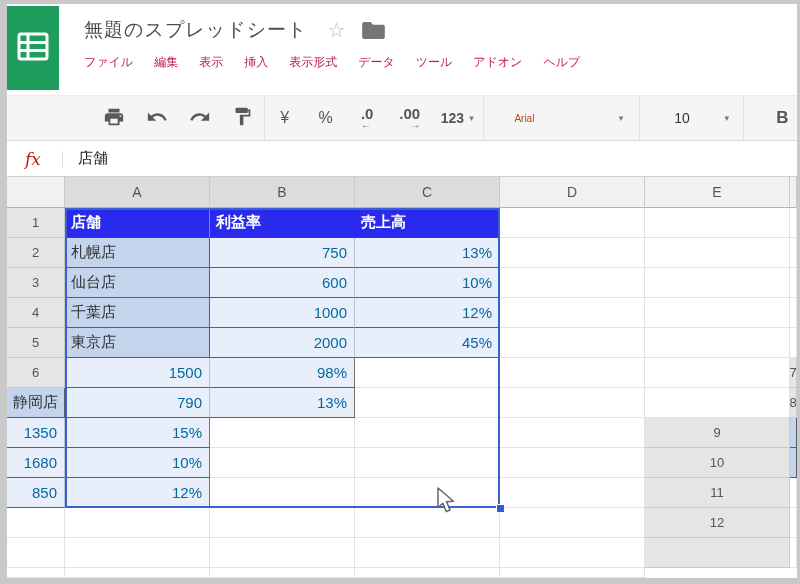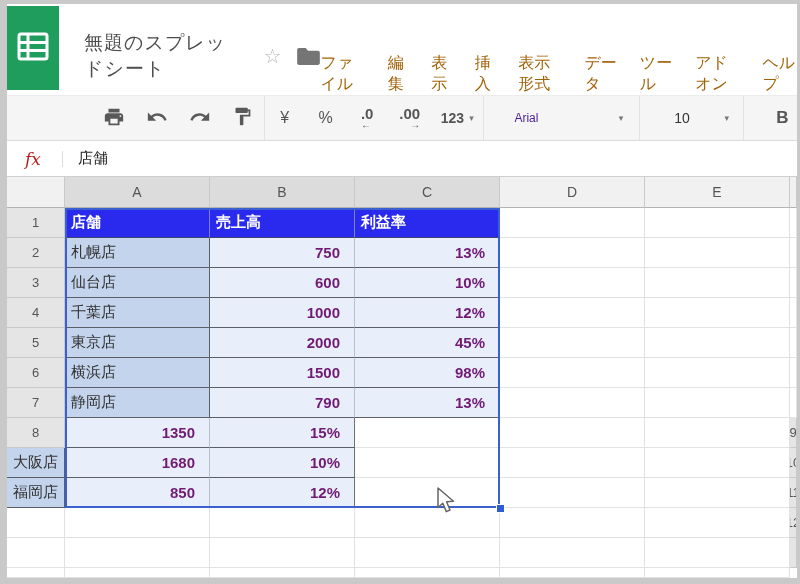--- a/index.html
+++ b/index.html
@@ -3,44 +3,44 @@
 <meta charset="utf-8">
 <style>
   html,body{margin:0;padding:0;}
   body{font-family:"Liberation Sans", sans-serif;}
   .screen{position:relative;width:800px;height:584px;background:#c9c9c9;overflow:hidden;}
   .content{position:absolute;left:7px;top:4px;width:790px;height:574px;background:#fff;overflow:hidden;}
 
   
   .appbar{height:91px;display:flex;background:#fff;}
   .logo{width:52px;height:84px;margin-top:2px;background:var(--logo-green);display:flex;align-items:center;justify-content:center;flex:0 0 auto;}
-  .head-right{margin-left:25px;display:flex;flex-direction:row;}
+  .head-right{margin-left:25px;display:flex;flex-direction:column;}
   .title-row{margin-top:13px;display:flex;align-items:center;}
   .doc-title{font-size:19px;color:#4d4d4d;letter-spacing:1px;}
   .star{font-size:20px;color:#b9b9b9;margin-left:20px;line-height:1;}
   .folder{margin-left:16px;display:flex;align-items:center;}
-  .menu-row{margin-top:11px;display:flex;gap:21px;font-size:16px;color:#a16207;align-items:flex-end;}
+  .menu-row{margin-top:11px;display:flex;gap:21px;font-size:12px;color:#be185d;align-items:flex-end;}
   .menu-item{cursor:default;}
 
   
   .toolbar{height:44px;background:#f5f5f5;border-top:1px solid #ececec;border-bottom:1px solid #dcdcdc;display:flex;align-items:center;padding-left:86px;box-sizing:content-box;}
   .tbtn{height:44px;display:flex;align-items:center;justify-content:center;color:#555;background:none;border:none;padding:0;font-family:"Liberation Sans",sans-serif;}
   .tbtn svg{fill:#595959;}
   .ibtn{width:44px;}
   .sep{width:1px;height:44px;background:#e2e2e2;flex:0 0 aupx;}
   .sym{font-size:16px;color:#555;}
   .decwrap{display:flex;flex-direction:column;align-items:center;line-height:1;}
   .dec-main{font-size:15px;font-weight:bold;color:#555;}
   .dec-arrow{font-size:10px;color:#555;margin-top:-1px;}
   .arr-left{align-self:flex-start;}
   .arr-right{align-self:flex-end;}
   .numfmt{font-size:14px;color:#555;font-weight:bold;}
   .caret{font-size:9px;color:#777;margin-left:5px;}
   .fontbox{width:160px;justify-content:flex-start;}
-  .fontbox .lbl{margin-left:30px;font-size:12px;color:#4c1d95;}
+  .fontbox .lbl{margin-left:30px;font-size:10px;color:#c2410c;}
   .fontbox .caret{margin-left:auto;margin-right:16px;}
   .sizebox{width:106px;justify-content:flex-start;}
   .sizebox .lbl{margin-left:34px;font-size:14px;color:#333;}
   .sizebox .caret{margin-left:auto;margin-right:14px;}
   .boldbtn{margin-left:24px;font-size:17px;font-weight:bold;color:#555;width:30px;}
 
   
   .fxbar{height:35px;background:#fff;border-bottom:1px solid #cfcfcf;display:flex;align-items:center;}
   .fx{margin-left:18px;font-family:"DejaVu Serif", serif;font-style:italic;font-size:17px;color:#b91c1c;}
   .fxdiv{width:1px;height:16px;background:#ddd;margin-left:21px;}
@@ -53,21 +53,21 @@
   .gcell{box-sizing:border-box;border-right:1px solid #e2e2e2;border-bottom:1px solid #e2e2e2;
          font-size:15px;display:flex;align-items:center;overflow:hidden;white-space:nowrap;}
   .corner{background:#f1f1f1;border-right:1px solid #c9c9c9;border-bottom:1px solid #b3b3b3;}
   .ch{background:#f1f1f1;justify-content:center;color:#555;font-size:14px;border-right:1px solid #c9c9c9;border-bottom:1px solid #b3b3b3;}
   .ch.sel{background:#dcdcdc;}
   .rh{background:#e5e5e5;justify-content:center;color:#555;font-size:13px;border-right:1px solid #c9c9c9;border-bottom:1px solid #c9c9c9;}
   .rh.sel{background:#e5e5e5;}
   .hdrblue{background:var(--row1-fill);color:#fff;font-weight:bold;padding-left:6px;
            border-bottom:1px solid #40456e;border-right:1px solid #7b80f5;}
   .cA{background:var(--colA-fill);color:#333;padding-left:6px;border-bottom:1px solid #5a5f68;border-right:1px solid #5a5f68;}
-  .cNum{background:var(--colBC-fill);color:#701a75;justify-content:flex-end;padding-right:14px;border-bottom:1px solid #5a5f68;font-weight:bold;}
+  .cNum{background:var(--colBC-fill);color:#0369a1;justify-content:flex-end;padding-right:7px;border-bottom:1px solid #5a5f68;}
   .bcol{border-right:1px solid #b7c1d4;}
   .ccol{border-right:1px solid #737373;}
   .sel-outline{position:absolute;left:58px;top:31px;width:435px;height:300px;border:2px solid var(--sel-border);box-sizing:border-box;pointer-events:none;}
   .fill-handle{position:absolute;left:489px;top:327px;width:9px;height:9px;background:#2f5bd7;border:1px solid #fff;box-sizing:border-box;cursor:crosshair;}
   .cursor{position:absolute;left:430px;top:310px;pointer-events:none;}
 </style>
 </head>
 <body>
 
 <div class="screen">
@@ -183,22 +183,22 @@
     <div class="grid" id="grid">
         <div class="gcell corner"></div>
         <div class="gcell ch sel">A</div>
         <div class="gcell ch sel">B</div>
         <div class="gcell ch sel">C</div>
         <div class="gcell ch">D</div>
         <div class="gcell ch">E</div>
         <div class="gcell ch"></div>
         <div class="gcell rh sel">1</div>
         <div class="gcell hdrblue">店舗</div>
+        <div class="gcell hdrblue" style="border-right: none;">利益率</div>
         <div class="gcell hdrblue">売上高</div>
-        <div class="gcell hdrblue" style="border-right: none;">利益率</div>
         <div class="gcell "></div>
         <div class="gcell "></div>
         <div class="gcell "></div>
         <div class="gcell rh sel">2</div>
         <div class="gcell cA">札幌店</div>
         <div class="gcell cNum bcol">750</div>
         <div class="gcell cNum ccol">13%</div>
         <div class="gcell "></div>
         <div class="gcell "></div>
         <div class="gcell "></div>
@@ -217,21 +217,20 @@
         <div class="gcell "></div>
         <div class="gcell "></div>
         <div class="gcell rh sel">5</div>
         <div class="gcell cA">東京店</div>
         <div class="gcell cNum bcol">2000</div>
         <div class="gcell cNum ccol">45%</div>
         <div class="gcell "></div>
         <div class="gcell "></div>
         <div class="gcell "></div>
         <div class="gcell rh sel">6</div>
-        <div class="gcell cA">横浜店</div>
         <div class="gcell cNum bcol">1500</div>
         <div class="gcell cNum ccol">98%</div>
         <div class="gcell "></div>
         <div class="gcell "></div>
         <div class="gcell "></div>
         <div class="gcell rh sel">7</div>
         <div class="gcell cA">静岡店</div>
         <div class="gcell cNum bcol">790</div>
         <div class="gcell cNum ccol">13%</div>
         <div class="gcell "></div>

